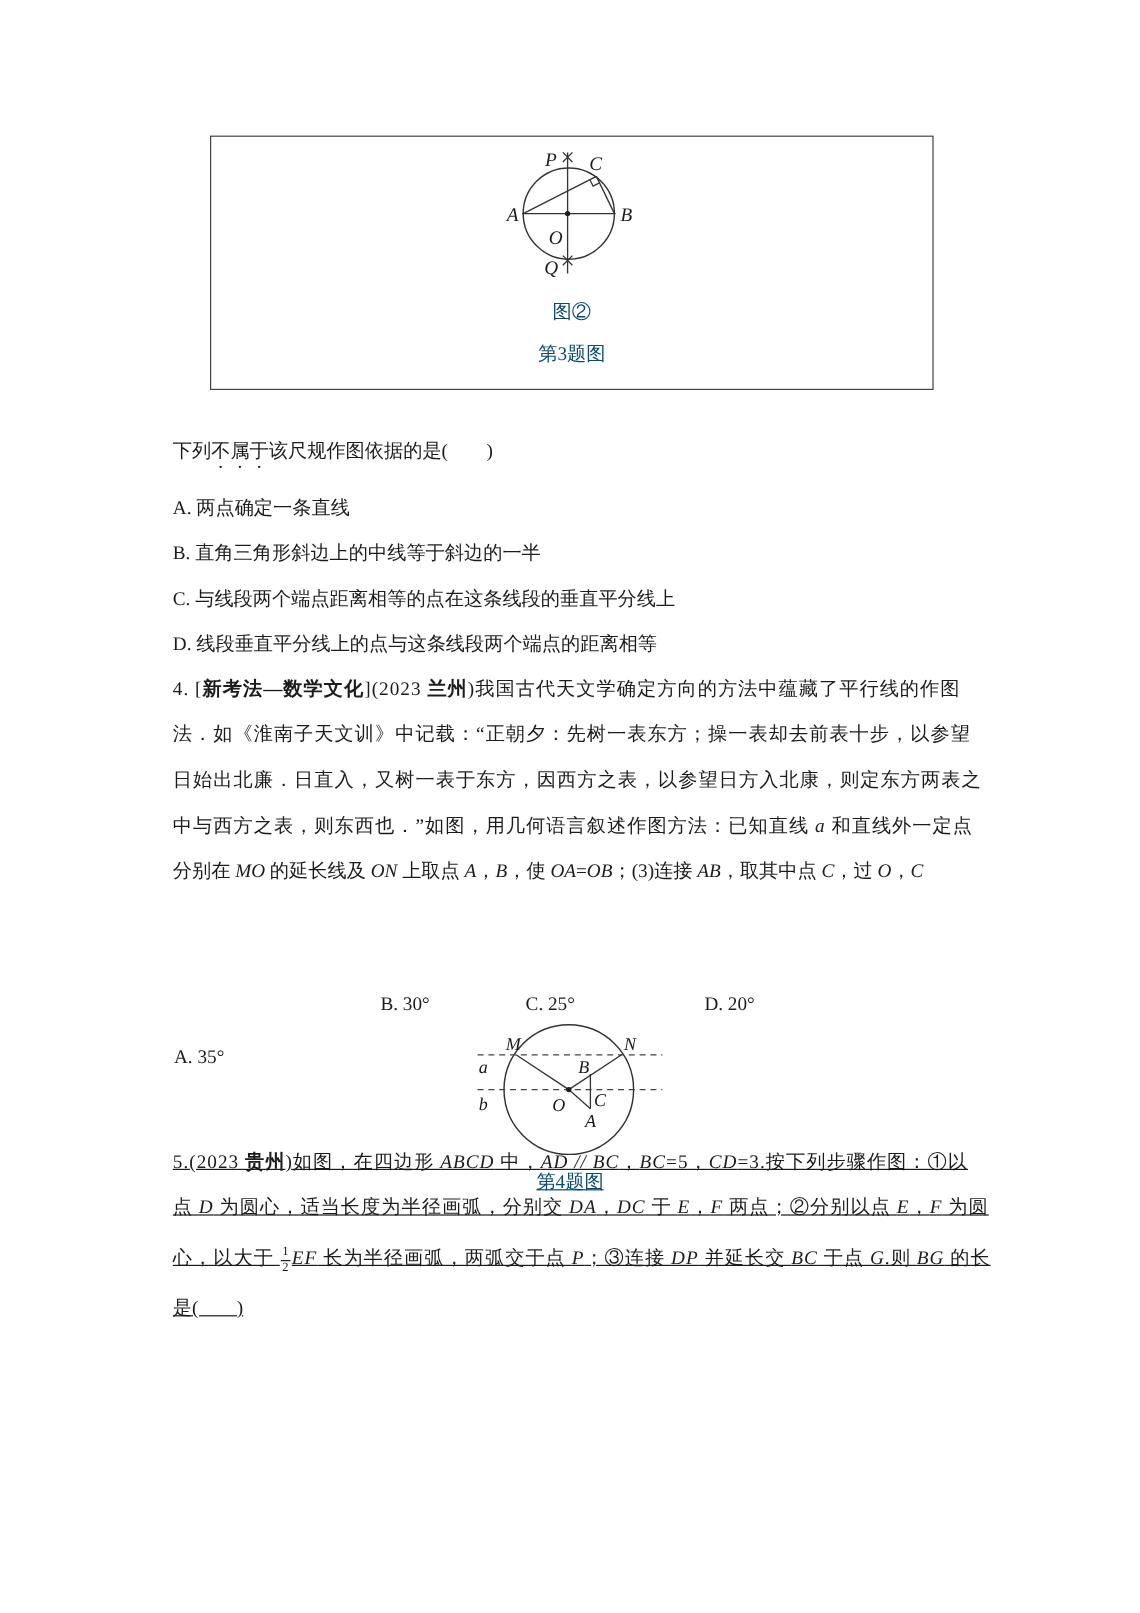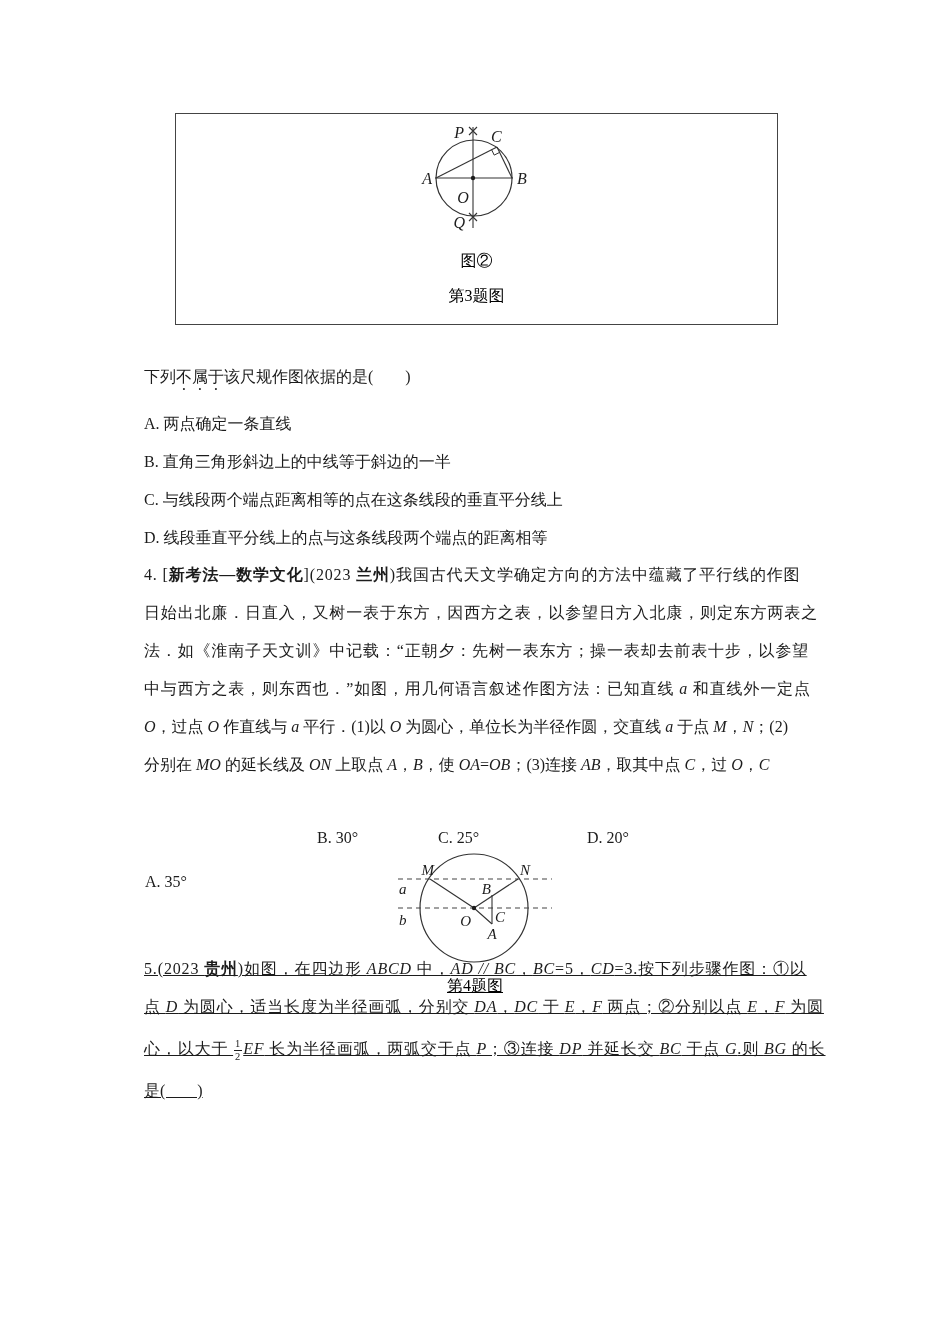--- a/index.html
+++ b/index.html
@@ -8,21 +8,21 @@
     font-family:"Liberation Serif","DejaVu Serif",serif;color:#1c1c1c;
     overflow:hidden;
   }
   .abs{position:absolute;}
   .tline{font-size:16px;line-height:38px;white-space:nowrap;}
   .ls{letter-spacing:0.85px;}
   .tall{line-height:46px;}
   i{font-style:italic;}
   b{font-weight:bold;}
   .figbox{border:1px solid #444;background:#fff;}
-  .cap{width:100%;text-align:center;font-size:16px;line-height:20px;color:#000000;}
+  .cap{width:100%;text-align:center;font-size:16px;line-height:20px;color:#0c4a6e;}
   .emph{
     text-emphasis:filled dot #1c1c1c;
     -webkit-text-emphasis:filled dot #1c1c1c;
     text-emphasis-position:under right;
     text-align:right;
     -webkit-text-emphasis-position:under;
   }
   .frac{display:inline-block;text-align:center;vertical-align:-0.55em;
         font-size:10.5px;line-height:1.1;font-style:normal;margin:0 1px;}
   .frac .fn{display:block;border-bottom:1px solid #1c1c1c;padding:0 1px;}
@@ -68,24 +68,23 @@
 
 <div class="abs" style="left:144px;top:405px;">
   <div class="tline">A. 两点确定一条直线</div>
   <div class="tline">B. 直角三角形斜边上的中线等于斜边的一半</div>
   <div class="tline">C. 与线段两个端点距离相等的点在这条线段的垂直平分线上</div>
   <div class="tline">D. 线段垂直平分线上的点与这条线段两个端点的距离相等</div>
 </div>
 
 <div class="abs" style="left:144px;top:556px;">
   <div class="tline ls">4. [<b>新考法—数学文化</b>](2023 <b>兰州</b>)我国古代天文学确定方向的方法中蕴藏了平行线的作图</div>
+  <div class="tline ls">法．如《淮南子天文训》中记载：“正朝夕：先树一表东方；操一表却去前表十步，以参望</div>
   <div class="tline ls">日始出北廉．日直入，又树一表于东方，因西方之表，以参望日方入北康，则定东方两表之</div>
-  <div class="tline ls">法．如《淮南子天文训》中记载：“正朝夕：先树一表东方；操一表却去前表十步，以参望</div>
   <div class="tline ls">中与西方之表，则东西也．”如图，用几何语言叙述作图方法：已知直线 <i>a</i> 和直线外一定点</div>
-  <div class="tline"><i>O</i>，过点 <i>O</i> 作直线与 <i>a</i> 平行．(1)以 <i>O</i> 为圆心，单位长为半径作圆，交直线 <i>a</i> 于点 <i>M</i>，<i>N</i>；(2)</div>
   <div class="tline">分别在 <i>MO</i> 的延长线及 <i>ON</i> 上取点 <i>A</i>，<i>B</i>，使 <i>OA</i>=<i>OB</i>；(3)连接 <i>AB</i>，取其中点 <i>C</i>，过 <i>O</i>，<i>C</i></div>
 </div>
 
 <div class="abs optrow" style="left:144px;top:824px;width:660px;height:28px;">
   <span style="left:1px;margin-top:44px;">A. 35°</span>
   <span style="left:148px;margin-left:25px;">B. 30°</span>
   <span style="left:294px;">C. 25°</span>
   <span style="left:443px;">D. 20°</span>
 </div>
 

